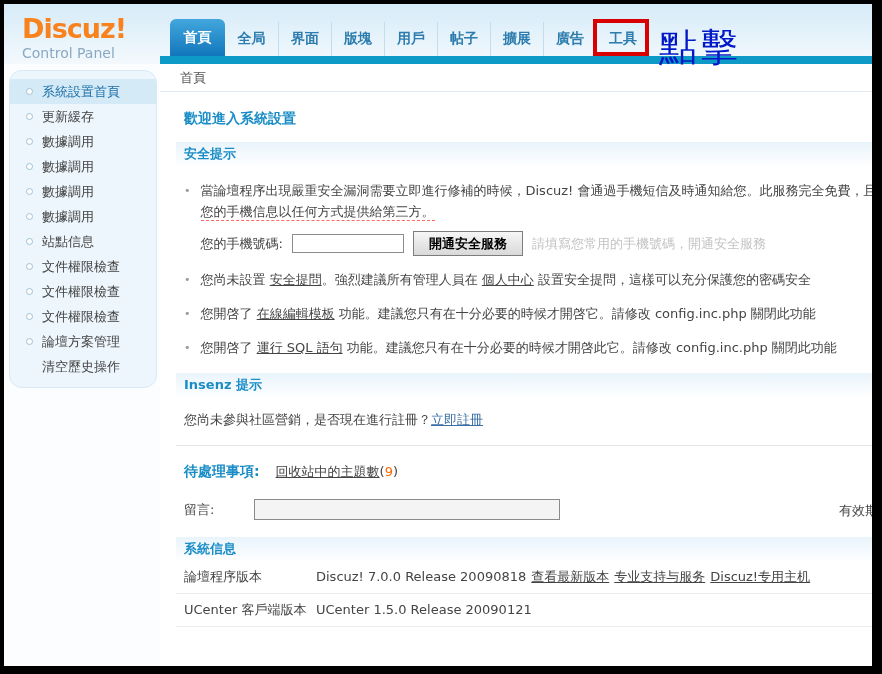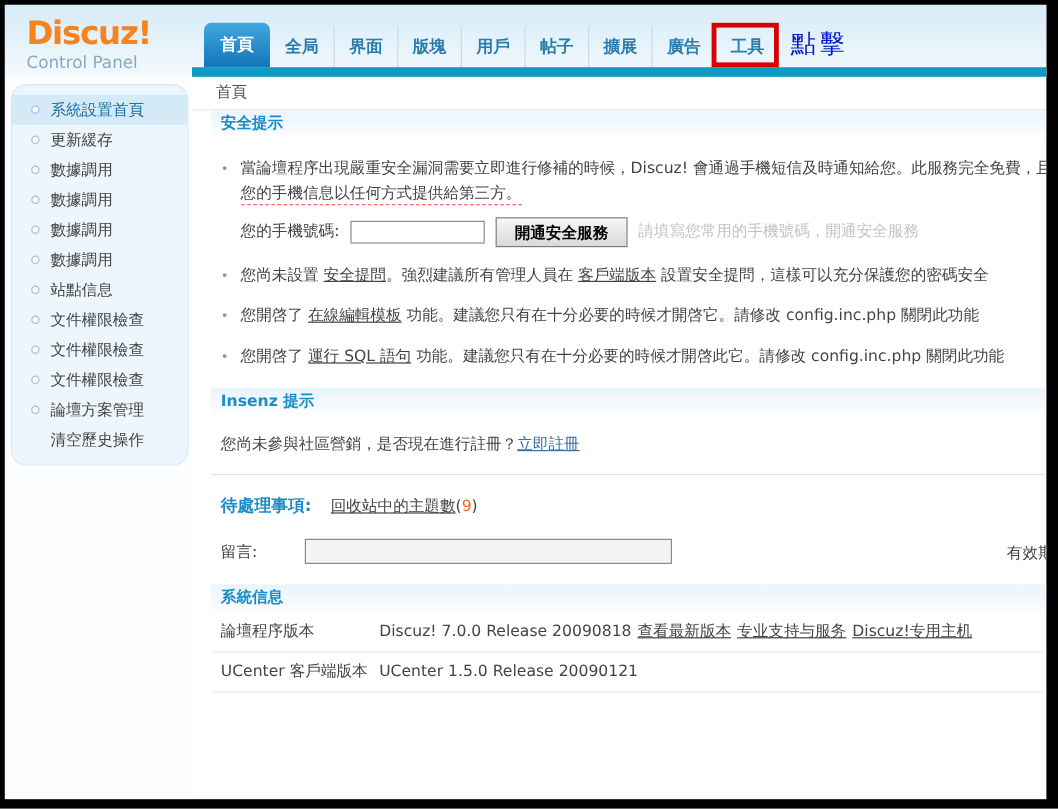--- a/index.html
+++ b/index.html
@@ -12,21 +12,21 @@
   .logo-area { width:156px; flex:none; padding:10px 0 0 18px; }
   .logo-title { color:#f8821d; font-size:27px; font-weight:bold; line-height:30px; letter-spacing:-1px; }
   .logo-sub { color:#8aa8c2; font-size:14px; margin-top:1px; }
   .header-right { flex:1; display:flex; flex-direction:column; position:relative; overflow:visible; }
   .tabs { flex:1; display:flex; align-items:flex-end; padding-left:10px; }
   .tab { width:53px; text-align:center; font-size:14px; font-weight:bold; color:#2d7cad; padding:8px 0; cursor:pointer; }
   .tabs .tab:nth-child(n+3) { border-left:1px solid #c3dcee; }
   .tab.active { width:55px; background:linear-gradient(#42a7dd,#1276bb); color:#fff; border-radius:6px 6px 0 0; padding:10px 0 9px; }
   .tealbar { height:8px; background:#0d9ac7; }
   .redbox { position:absolute; left:433px; top:15px; width:56px; height:37px; border:4px solid #d80000; z-index:5; pointer-events:none; }
-  .click-note { position:absolute; left:499px; top:18px; font-size:21px; color:#0018c8; z-index:5; letter-spacing:3px; white-space:nowrap;text-align:center; }
+  .click-note { position:absolute; left:499px; top:18px; font-size:38px; color:#0018c8; z-index:5; letter-spacing:3px; white-space:nowrap;text-align:center; }
 
   
   .main { flex:1; display:flex; overflow:hidden; }
   .sidebar { width:156px; flex:none; background:#fbfdff; }
   .side-panel { margin:6px 3px 0 5px; background:#edf6fc; border:1px solid #d7e9f5; border-radius:13px; padding:8px 0; }
   .side-item { height:25px; display:flex; align-items:center; gap:9px; padding-left:16px; color:#444; font-size:13px; cursor:pointer; }
   .side-item.selected { background:#d4eaf7; color:#1b6da5; }
   .dot { width:7px; height:7px; flex:none; border:1px solid #9fc1d6; border-radius:50%; background:#fff; }
   .side-item.linkonly { padding-left:32px; }
   .side-item.linkonly span { }
@@ -140,39 +140,40 @@
           <div class="side-item linkonly">
               <span>清空歷史操作</span>
             </div>
         </div>
       </div>
 
       <div class="content-col">
         <div class="breadcrumb">首頁</div>
         <div class="content">
 
+          <div class="page-title">歡迎進入系統設置</div>
 
           <div class="secbar">安全提示</div>
           <div class="bullets">
             <div class="bullet">
               <span class="bmark">•</span>
               <div>
                 <div class="nowrap">當論壇程序出現嚴重安全漏洞需要立即進行修補的時候，Discuz! 會通過手機短信及時通知給您。此服務完全免費，且僅面向中國</div>
                 <div><span class="red-dash">您的手機信息以任何方式提供給第三方。</span></div>
                 <div class="phone-row">
                   <span>您的手機號碼:</span>
                   <input class="phone-input" type="text" style="">
                   <button class="open-btn">開通安全服務</button>
                   <span class="hint">請填寫您常用的手機號碼，開通安全服務</span>
                 </div>
               </div>
             </div>
             <div class="bullet">
               <span class="bmark">•</span>
-              <div class="nowrap"><span>您尚未設置 </span><span class="lnk">安全提問</span><span>。強烈建議所有管理人員在 </span><span class="lnk">客戶端版本</span><span> 設置安全提問，這樣可以充分保護您的密碼安全</span></div>
+              <div class="nowrap"><span>您尚未設置 </span><span class="lnk">安全提問</span><span>。強烈建議所有管理人員在 </span><span class="lnk">個人中心</span><span> 設置安全提問，這樣可以充分保護您的密碼安全</span></div>
             </div>
             <div class="bullet">
               <span class="bmark">•</span>
               <div class="nowrap"><span>您開啓了 </span><span class="lnk">在線編輯模板</span><span> 功能。建議您只有在十分必要的時候才開啓它。請修改 config.inc.php 關閉此功能</span></div>
             </div>
             <div class="bullet">
               <span class="bmark">•</span>
               <div class="nowrap"><span>您開啓了 </span><span class="lnk">運行 SQL 語句</span><span> 功能。建議您只有在十分必要的時候才開啓此它。請修改 config.inc.php 關閉此功能</span></div>
             </div>
           </div>

